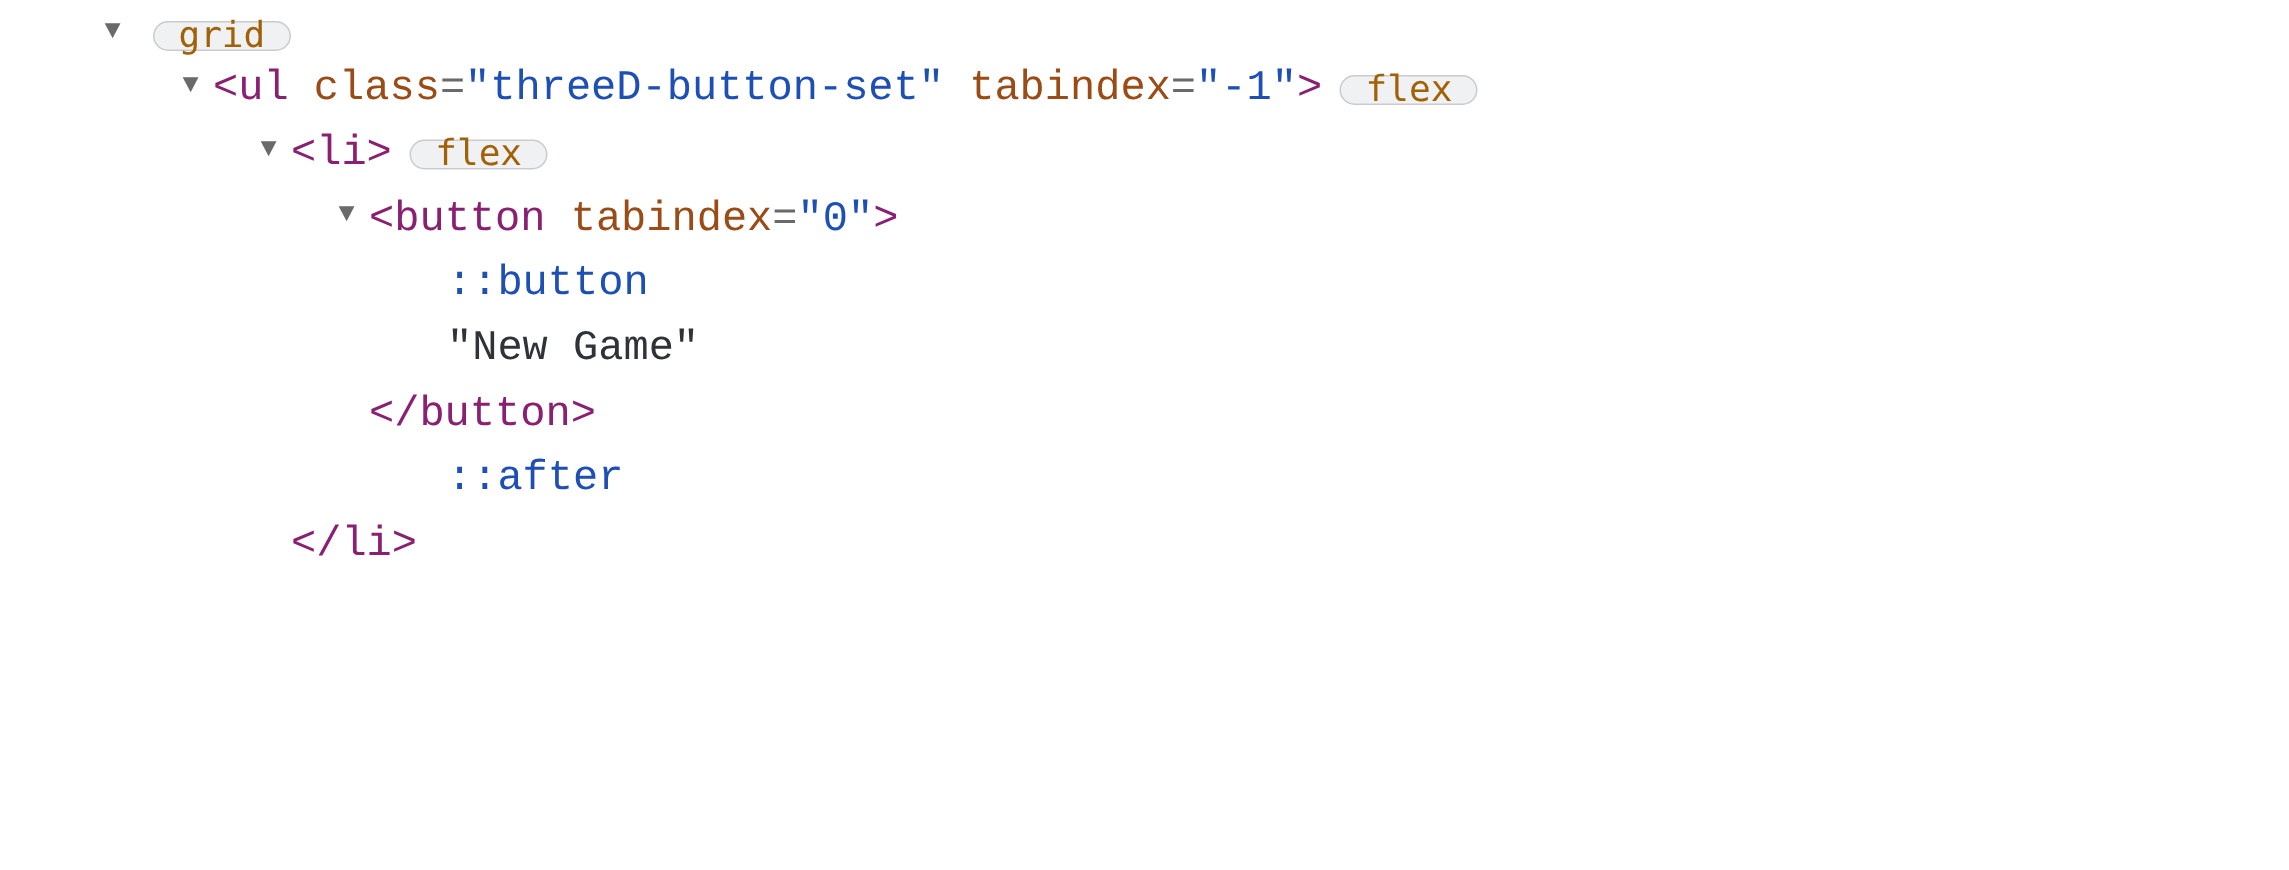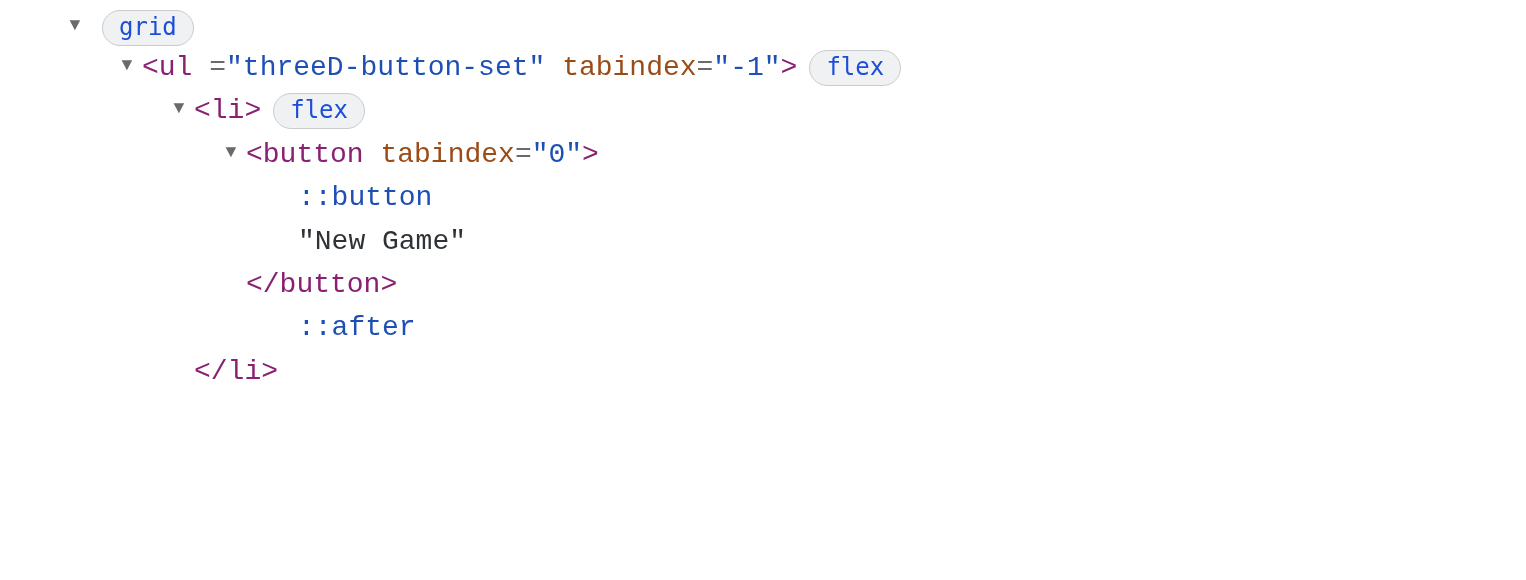--- a/index.html
+++ b/index.html
@@ -45,27 +45,27 @@
   .tk-tag    { color: #892072; }  
   .tk-attr   { color: #9a4b16; }  
   .tk-punct  { color: #6a6a6a; }  
   .tk-string { color: #1e4fb5; }  
   .tk-pseudo { color: #1e4fb5; }  
   .tk-text   { color: #2f3337; }  
 
   .badge {
     display: inline-flex;
     align-items: center;
-    height: 36px;
+    height: 20px;
     padding: 0 16px;
     margin-left: 12px;
     border-radius: 999px;
     background: #f0f1f2;
     border: 1px solid #c9cbce;
-    color: #1d4ed8;
+    color: #a16207;
     font-family: "SF Mono", Menlo, Consolas, monospace;
     font-size: 24px;
     flex-shrink: 0;
   }
 </style>
 </head>
 <body>
 
 <div class="tree">
 
@@ -73,20 +73,21 @@
     <span class="toggle">▼</span>
     <span class="badge">grid</span>
   </div>
 
   <div class="row">
     <span class="indent"></span>
     <span class="toggle">▼</span>
     <span class="tk-tag">&lt;</span>
     <span class="tk-tag">ul</span>
     <span> </span>
+    <span class="tk-attr">class</span>
     <span class="tk-punct">=</span>
     <span class="tk-string">"threeD-button-set"</span>
     <span> </span>
     <span class="tk-attr">tabindex</span>
     <span class="tk-punct">=</span>
     <span class="tk-string">"-1"</span>
     <span class="tk-tag">&gt;</span>
     <span class="badge">flex</span>
   </div>
 

